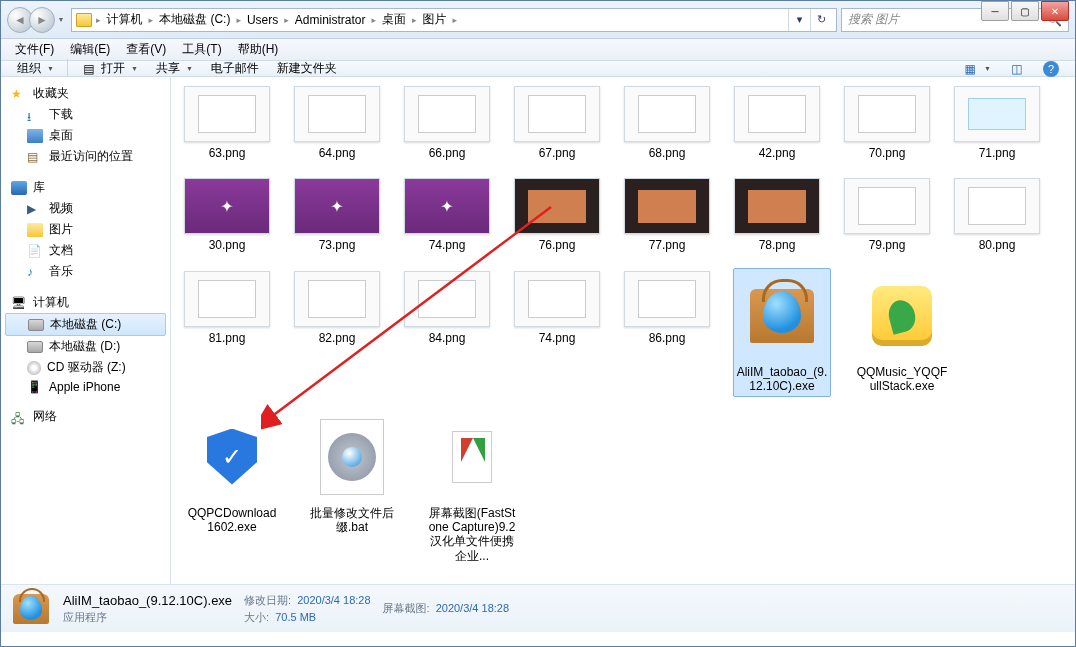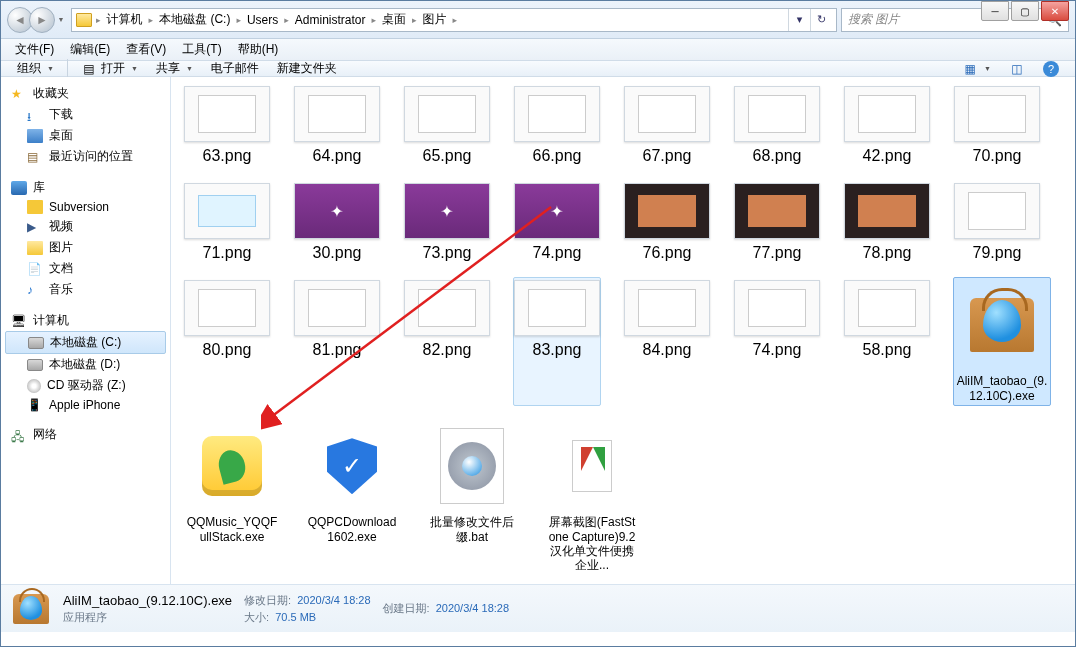--- a/index.html
+++ b/index.html
@@ -63,21 +63,21 @@
 .grid { display: flex; flex-wrap: wrap; gap: 12px 22px; align-content: flex-start; }
 .item { width: 88px; display: flex; flex-direction: column; align-items: center; cursor: pointer; padding: 2px; border: 1px solid transparent; border-radius: 2px; }
 .item.selected { background: #cfe8ff; border-color: #7fb3e8; }
 .item.hover { background: #e8f4ff; border-color: #b0d4f0; }
 .thumb { width: 86px; height: 56px; background: #f5f5f5; border: 1px solid #d0d8e0; box-shadow: 0 1px 2px rgba(0,0,0,0.15); display: flex; align-items: center; justify-content: center; overflow: hidden; position: relative; }
 .thumb.purple { background: linear-gradient(#8a3a9a,#6a2a7a); }
 .thumb.white { background: #fafafa; }
 .thumb.dark { background: #2a2020; }
 .thumb-inner-white { width:70%; height:70%; background:#fff; border:1px solid #ccc; }
 .thumb-inner-blue { width:70%; height:60%; background:#e0f4ff; border:1px solid #a0d0f0; }
-.item-label { font-size: 16px; text-align: center; margin-top: 4px; line-height: 1.2; word-break: break-all; max-width: 100%; }
+.item-label { font-size: 12px; text-align: center; margin-top: 4px; line-height: 1.2; word-break: break-all; max-width: 100%; }
 
 .exeicon { width: 90px; height: 90px; display: flex; align-items: center; justify-content: center; }
 .item.big { width: 98px; }
 .item.big .item-label { font-size: 12px; }
 
 
 .bag { width: 64px; height: 54px; background: linear-gradient(#d89850,#b87830); border-radius: 6px 6px 2px 2px; position: relative; display:flex; align-items:flex-start; justify-content:center; padding-top:2px;}
 .bag::before { content:""; position:absolute; top:-10px; left:12px; width:40px; height:20px; border:3px solid #a86820; border-bottom:none; border-radius:20px 20px 0 0; }
 .drop { width:38px; height:42px; background: radial-gradient(circle at 35% 30%, #a0e0ff, #2090e0 70%); border-radius: 50% 50% 50% 50% / 60% 60% 40% 40%; position:relative; }
 .qbox { width:60px; height:60px; background: linear-gradient(#ffea80,#ffc830); border-radius:10px; box-shadow: inset 0 -6px 0 rgba(0,0,0,0.15); display:flex; align-items:center; justify-content:center; }
@@ -208,24 +208,20 @@
             <span class="ico ico-recent">▤</span>
             <span>最近访问的位置</span>
           </div>
       </div>
       <div class="sb-group">
         <div class="sb-head">
             <span class="ico ico-lib"></span>
             <span>库</span>
           </div>
         <div class="sb-item">
-            <span class="ico ico-svn"></span>
-            <span>Subversion</span>
-          </div>
-        <div class="sb-item">
             <span class="ico ico-video">▶</span>
             <span>视频</span>
           </div>
         <div class="sb-item">
             <span class="ico ico-folder"></span>
             <span>图片</span>
           </div>
         <div class="sb-item">
             <span class="ico">📄</span>
             <span>文档</span>
@@ -276,26 +272,20 @@
           <div class="item">
             <div class="thumb white">
               <div class="thumb-inner-white"></div>
             </div>
             <div class="item-label">64.png</div>
           </div>
           <div class="item">
             <div class="thumb white">
               <div class="thumb-inner-white"></div>
             </div>
-            <div class="item-label">65.png</div>
-          </div>
-          <div class="item">
-            <div class="thumb white">
-              <div class="thumb-inner-white"></div>
-            </div>
             <div class="item-label">66.png</div>
           </div>
           <div class="item">
             <div class="thumb white">
               <div class="thumb-inner-white"></div>
             </div>
             <div class="item-label">67.png</div>
           </div>
           <div class="item">
             <div class="thumb white">
@@ -374,43 +364,37 @@
               <div class="thumb-inner-white"></div>
             </div>
             <div class="item-label">81.png</div>
           </div>
           <div class="item">
             <div class="thumb white">
               <div class="thumb-inner-white"></div>
             </div>
             <div class="item-label">82.png</div>
           </div>
-          <div class="item hover">
-            <div class="thumb white">
-              <div class="thumb-inner-white"></div>
-            </div>
-            <div class="item-label">83.png</div>
-          </div>
           <div class="item">
             <div class="thumb white">
               <div class="thumb-inner-white"></div>
             </div>
             <div class="item-label">84.png</div>
           </div>
           <div class="item">
             <div class="thumb white">
               <div class="thumb-inner-white"></div>
             </div>
             <div class="item-label">74.png</div>
           </div>
           <div class="item">
             <div class="thumb white">
               <div class="thumb-inner-white"></div>
             </div>
-            <div class="item-label">58.png</div>
+            <div class="item-label">86.png</div>
           </div>
           <div class="item big selected">
             <div class="exeicon">
               <div class="bag">
                 <div class="drop"></div>
               </div>
             </div>
             <div class="item-label">AliIM_taobao_(9.12.10C).exe</div>
           </div>
           <div class="item big">
@@ -469,19 +453,19 @@
           <span class="d-label">修改日期:</span>
           <span class="d-value">2020/3/4 18:28</span>
         </div>
       <div class="details-row">
           <span class="d-label">大小:</span>
           <span class="d-value">70.5 MB</span>
         </div>
     </div>
     <div class="details-col">
       <div class="details-row">
-          <span class="d-label">创建日期:</span>
+          <span class="d-label">屏幕截图:</span>
           <span class="d-value">2020/3/4 18:28</span>
         </div>
     </div>
   </div>
 
 </div>
 
 </body></html>

